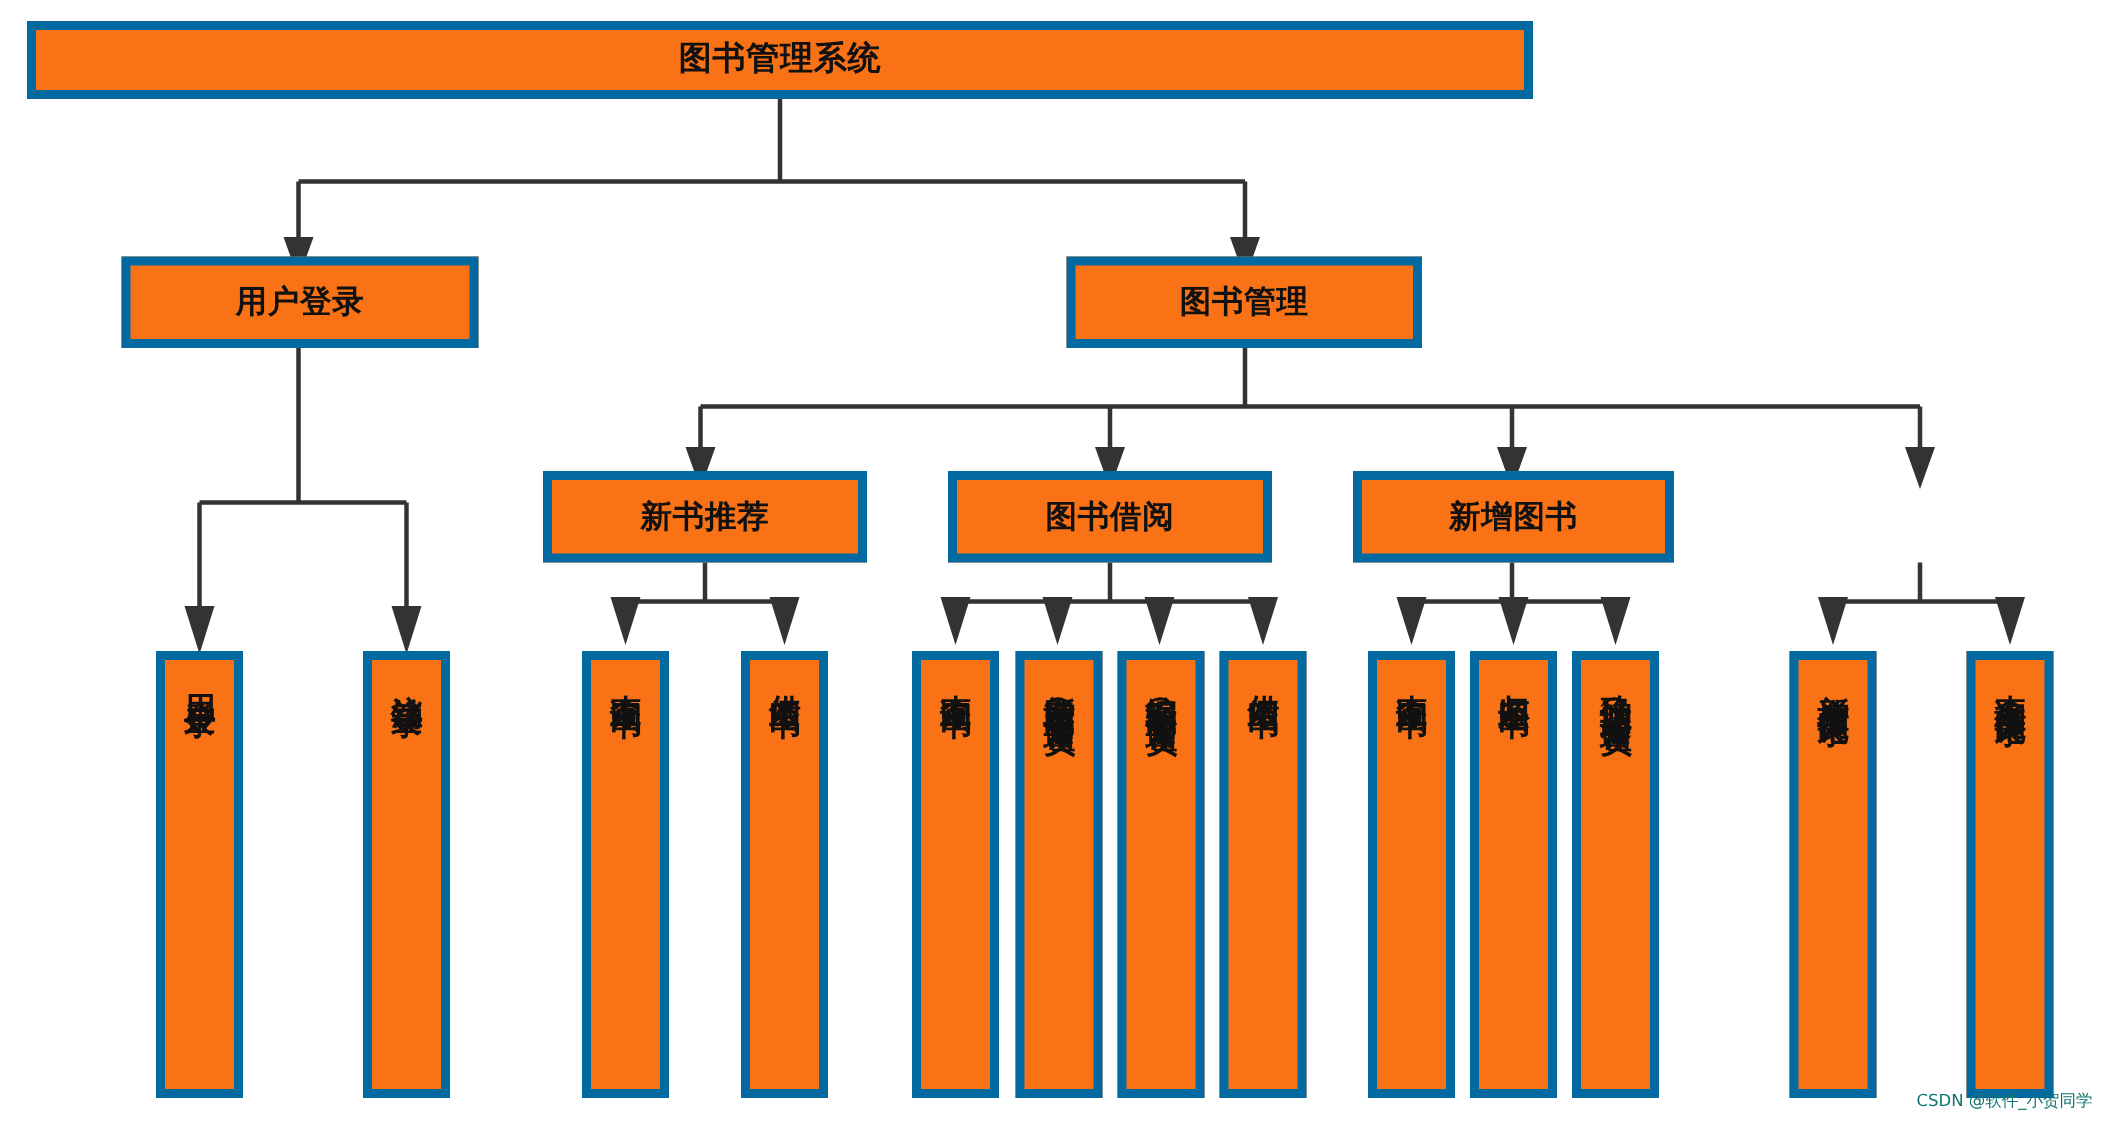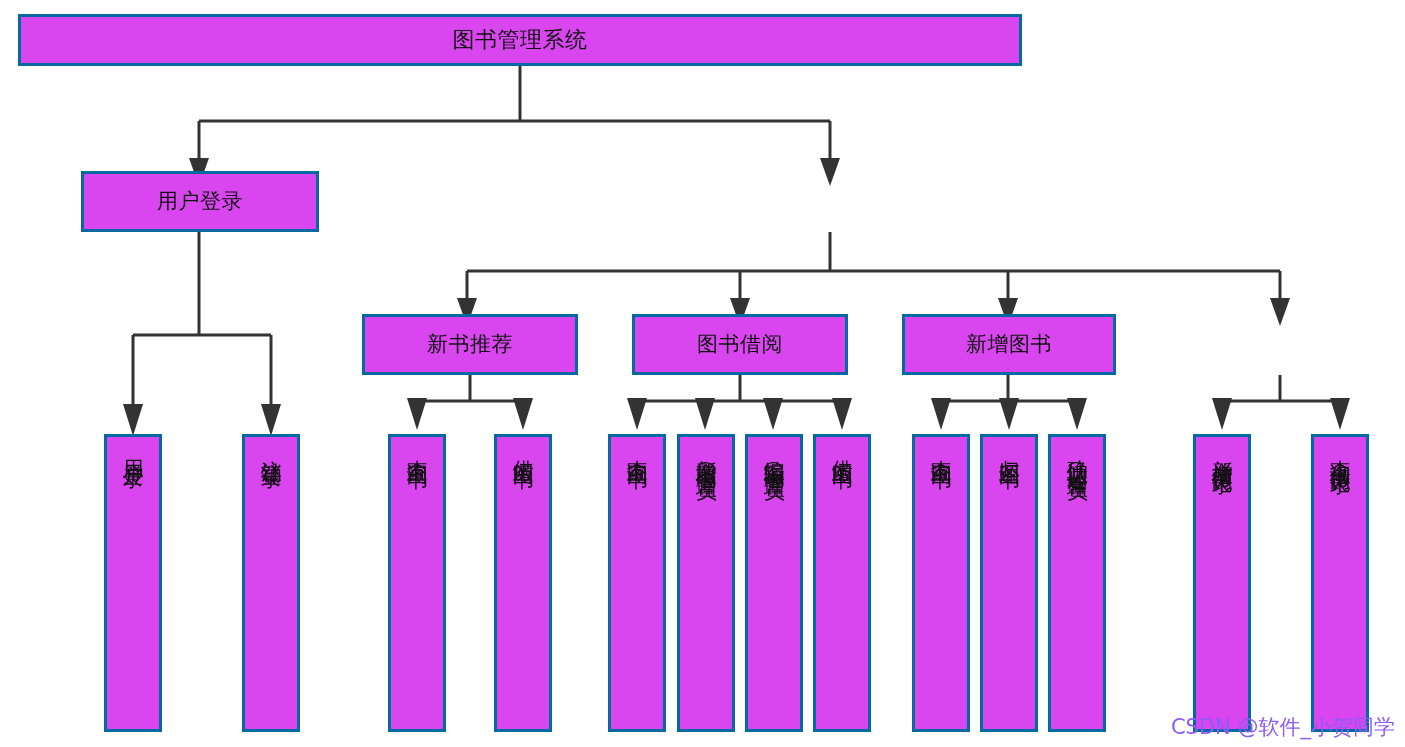--- a/index.html
+++ b/index.html
@@ -21,27 +21,28 @@
   #diagram-svg {
     position: absolute;
     left: 0;
     top: 0;
     width: 1405px;
     height: 747px;
   }
   .node {
     position: absolute;
     box-sizing: border-box;
-    border: 3px solid #0369a1;
-    background: #d946ef;
+    border: 6px solid #0369a1;
+    background: #f97316;
     display: flex;
     align-items: center;
     justify-content: center;
     color: #111111;
     z-index: 2;
+    font-weight: bold;
   }
   .node-label {
     display: block;
     text-align: center;
     line-height: 1.12;
     letter-spacing: 0.5px;
   }
   .node.horizontal .node-label {
     font-size: 21px;
     writing-mode: horizontal-tb;
@@ -58,22 +59,22 @@
     letter-spacing: 3px;
     max-height: 100%;
   }
   .node.root .node-label {
     font-size: 22px;
   }
   #watermark {
     position: absolute;
     right: 10px;
     bottom: 6px;
-    font-size: 21px;
-    color: #8b5cf6;
+    font-size: 11px;
+    color: #0f766e;
     z-index: 5;
     white-space: nowrap;
     pointer-events: none;
   }
 </style>
 </head>
 <body>
 
 <div id="diagram-root">
 
@@ -154,20 +155,23 @@
     </g>
   </svg>
 
   <div class="node horizontal root" style="left:18px; top:14px; width:1004px; height:52px;">
     <span class="node-label">图书管理系统</span>
   </div>
 
   <div class="node horizontal" style="left:81px; top:171px; width:238px; height:61px;">
     <span class="node-label">用户登录</span>
   </div>
+  <div class="node horizontal" style="left:711px; top:171px; width:237px; height:61px;">
+    <span class="node-label">图书管理</span>
+  </div>
 
   <div class="node horizontal" style="left:632px; top:314px; width:216px; height:61px;">
     <span class="node-label">图书借阅</span>
   </div>
   <div class="node horizontal" style="left:362px; top:314px; width:216px; height:61px;">
     <span class="node-label">新书推荐</span>
   </div>
   <div class="node horizontal" style="left:902px; top:314px; width:214px; height:61px;">
     <span class="node-label">新增图书</span>
   </div>

